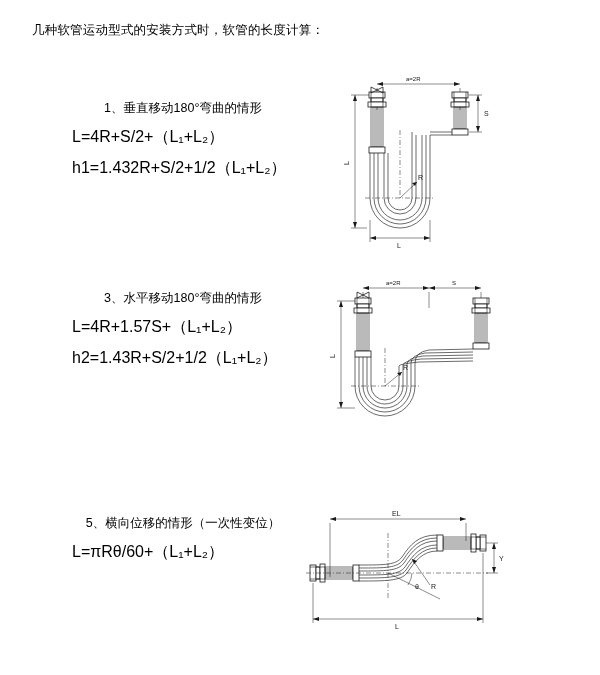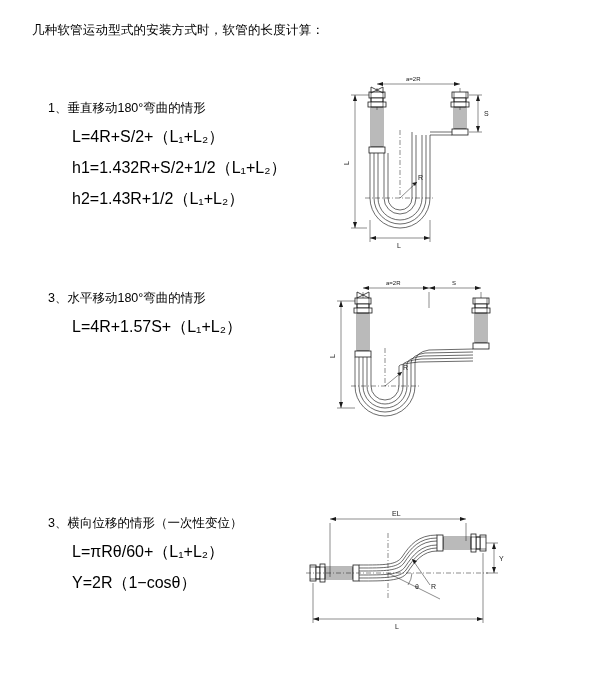--- a/index.html
+++ b/index.html
@@ -40,20 +40,21 @@
   .text-col {
     position: absolute;
     left: 48px;
     top: 0;
     width: 270px;
   }
   .sec-title {
     font-size: 12.5px;
     white-space: nowrap;
     margin-bottom: 10px;
+    text-align: center;
   }
   .formula {
     font-size: 16px;
     white-space: nowrap;
     margin: 0 0 10px 24px;
   }
   .fig {
     position: absolute;
     top: -30px;
   }
@@ -77,21 +78,20 @@
 
 <div class="page">
 
   <div class="heading">几种软管运动型式的安装方式时，软管的长度计算：</div>
 
   <div class="section sec1">
     <div class="text-col">
       <div class="sec-title">1、垂直移动180°弯曲的情形</div>
       <div class="formula">L=4R+S/2+（L₁+L₂）</div>
       <div class="formula">h1=1.432R+S/2+1/2（L₁+L₂）</div>
-      <div class="formula">h2=1.43R+1/2（L₁+L₂）</div>
     </div>
 
     <div class="fig fig1">
       <svg width="190" height="200" viewBox="0 0 190 200">
 
         <line class="dim" x1="72" y1="14" x2="155" y2="14"></line>
         <path class="solid" d="M72,14 L78,12 L78,16 Z"></path>
         <path class="solid" d="M155,14 L149,12 L149,16 Z"></path>
         <text class="ftxt" x="101" y="11">a=2R</text>
 
@@ -167,20 +167,21 @@
         <path class="ln" d="M66,17 L72,20 L66,23 Z"></path>
         <path class="ln" d="M78,17 L72,20 L78,23 Z"></path>
       </svg>
     </div>
   </div>
 
   <div class="section sec2">
     <div class="text-col">
       <div class="sec-title">3、水平移动180°弯曲的情形</div>
       <div class="formula">L=4R+1.57S+（L₁+L₂）</div>
+      <div class="formula">h2=1.43R+S/2+1/2（L₁+L₂）</div>
     </div>
 
     <div class="fig fig2">
       <svg width="195" height="180" viewBox="0 0 195 180">
 
         <line class="dim" x1="58" y1="20" x2="124" y2="20"></line>
         <path class="solid" d="M58,20 L64,18 L64,22 Z"></path>
         <path class="solid" d="M124,20 L118,18 L118,22 Z"></path>
         <text class="ftxt" x="81" y="17">a=2R</text>
         <line class="dim" x1="124" y1="20" x2="176" y2="20"></line>
@@ -238,23 +239,22 @@
         <line class="dim" x1="32" y1="140" x2="50" y2="140"></line>
 
         <path class="ln" d="M52,24 L58,27 L52,30 Z"></path>
         <path class="ln" d="M64,24 L58,27 L64,30 Z"></path>
       </svg>
     </div>
   </div>
 
   <div class="section sec3">
     <div class="text-col">
-      <div class="sec-title">3、横向位移的情形（一次性变位）</div>
+      <div class="sec-title">5、横向位移的情形（一次性变位）</div>
       <div class="formula">L=πRθ/60+（L₁+L₂）</div>
-      <div class="formula">Y=2R（1−cosθ）</div>
     </div>
 
     <div class="fig fig3">
       <svg width="220" height="140" viewBox="0 0 220 140">
 
         <line class="dim" x1="42" y1="16" x2="178" y2="16"></line>
         <path class="solid" d="M42,16 L48,14 L48,18 Z"></path>
         <path class="solid" d="M178,16 L172,14 L172,18 Z"></path>
         <text class="ftxt7" x="104" y="13">EL</text>
         <line class="dim" x1="42" y1="20" x2="42" y2="74"></line>

